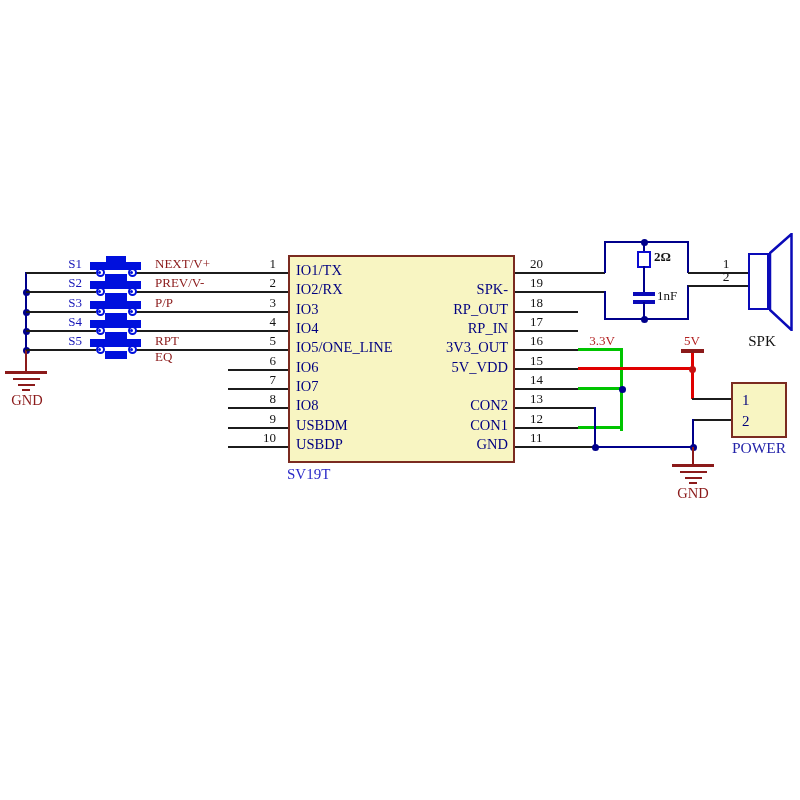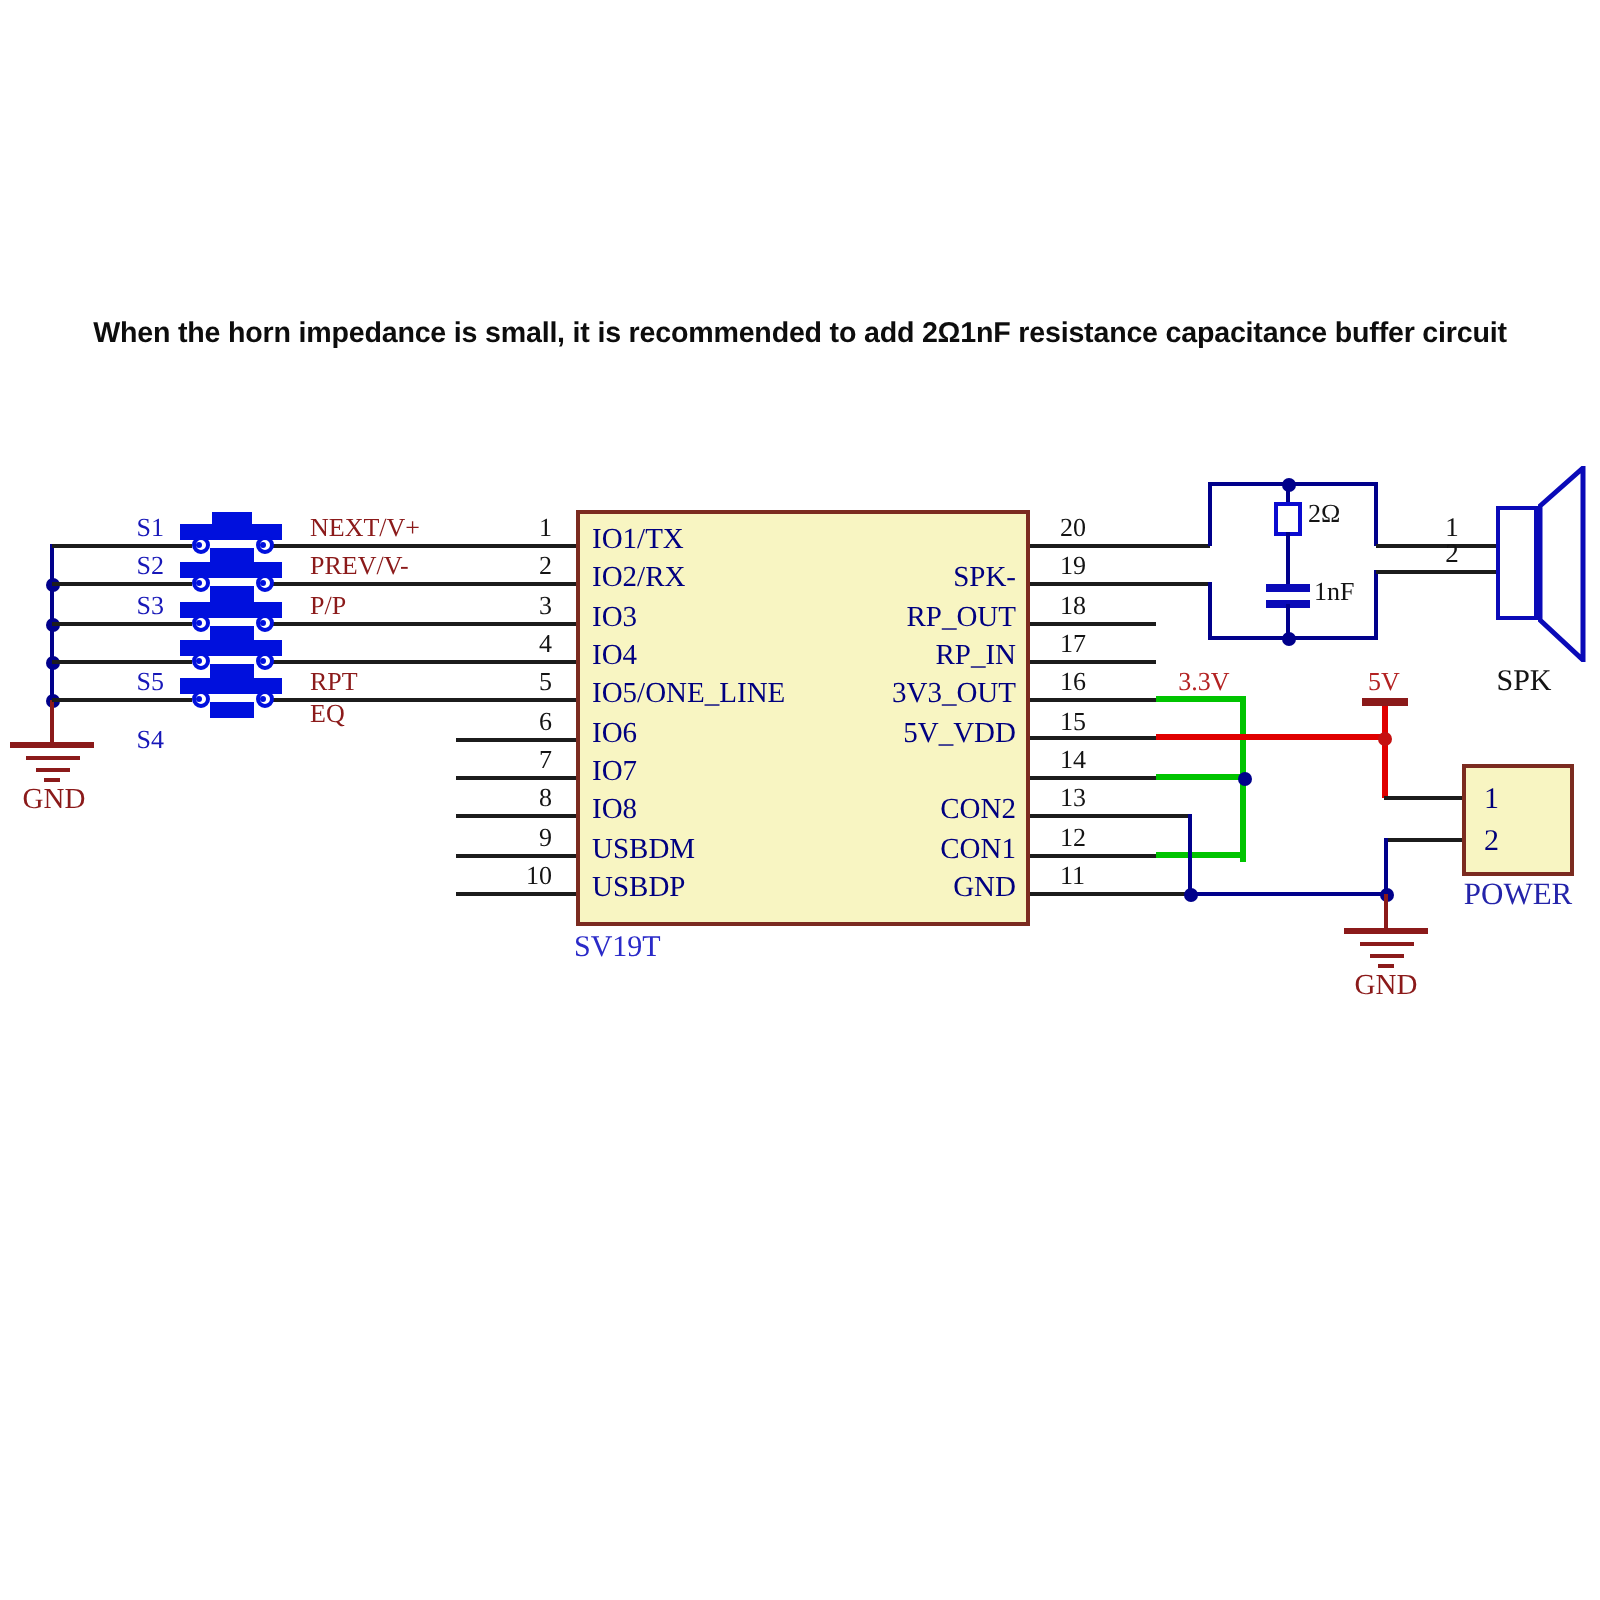--- a/index.html
+++ b/index.html
@@ -35,21 +35,20 @@
   .resistor{position:absolute;left:637px;top:251px;width:14px;height:17px;background:#fff;
             border:2.5px solid #0a0ad0;box-sizing:border-box;}
   .spkbody{position:absolute;left:748px;top:253px;width:21px;height:57px;background:#fff;
            border:2.5px solid #0a0ab8;box-sizing:border-box;}
 </style>
 </head>
 <body>
 
 <div class="canvas">
 
-  <div class="ttl">When the horn impedance is small, it is recommended to add 2Ω1nF resistance capacitance buffer circuit</div>
 
   <div class="w nvy" style="left:25px;top:272px;width:2px;height:79px;"></div>
   <div class="dot" style="left:22.5px;top:288.5px;"></div>
   <div class="dot" style="left:22.5px;top:308.5px;"></div>
   <div class="dot" style="left:22.5px;top:327.5px;"></div>
   <div class="dot" style="left:22.5px;top:346.5px;"></div>
   <div class="w drk" style="left:25px;top:350px;width:2px;height:22px;"></div>
   <div class="w drk" style="left:5px;top:371px;width:42px;height:3px;"></div>
   <div class="w drk" style="left:12.5px;top:377.5px;width:27px;height:2.6px;"></div>
   <div class="w drk" style="left:17.5px;top:383.5px;width:17px;height:2.6px;"></div>
@@ -102,21 +101,21 @@
   <div class="w blk" style="left:136px;top:330px;width:152px;height:2px;"></div>
   <div class="btn" style="left:90px;top:320px;width:51px;height:8px;"></div>
   <div class="btn" style="left:106px;top:314px;width:20px;height:6px;"></div>
   <div class="btn" style="left:105px;top:332px;width:22px;height:8px;"></div>
   <div class="ring" style="left:95.5px;top:326px;">
       <span></span>
     </div>
   <div class="ring" style="left:127.5px;top:326px;">
       <span></span>
     </div>
-  <div class="lbl blue rgt" style="left:40px;top:314px;width:42px;margin-top:48px;">S4</div>
+  <div class="lbl blue rgt" style="left:40px;top:314px;width:42px;">S4</div>
   <div class="lbl dkred" style="left:155px;top:314px;width:110px;margin-top:35px;">EQ</div>
 
   <div class="w blk" style="left:26px;top:349px;width:70px;height:2px;"></div>
   <div class="w blk" style="left:136px;top:349px;width:152px;height:2px;"></div>
   <div class="btn" style="left:90px;top:339px;width:51px;height:8px;"></div>
   <div class="btn" style="left:106px;top:333px;width:20px;height:6px;"></div>
   <div class="btn" style="left:105px;top:351px;width:22px;height:8px;"></div>
   <div class="ring" style="left:95.5px;top:345px;">
       <span></span>
     </div>
@@ -195,21 +194,21 @@
   <div class="w nvy" style="left:687px;top:241px;width:2px;height:32px;"></div>
   <div class="w nvy" style="left:687px;top:285px;width:2px;height:35px;"></div>
   <div class="w nvy" style="left:643px;top:241px;width:2px;height:11px;"></div>
   <div class="resistor"></div>
   <div class="w nvy" style="left:643px;top:266px;width:2px;height:28px;"></div>
   <div class="w" style="left:633px;top:292px;width:22px;height:4px;background:#0a0ab8;"></div>
   <div class="w" style="left:633px;top:299.5px;width:22px;height:4px;background:#0a0ab8;"></div>
   <div class="w nvy" style="left:643px;top:302px;width:2px;height:17px;"></div>
   <div class="dot" style="left:640.5px;top:238.5px;"></div>
   <div class="dot" style="left:640.5px;top:315.5px;"></div>
-  <div class="lbl blk-t" style="left:654px;top:249px;">2Ω</div>
+  <div class="lbl blk-t" style="left:654px;top:249px;font-weight:bold;">2Ω</div>
   <div class="lbl blk-t" style="left:657px;top:288px;">1nF</div>
 
   <div class="w blk" style="left:688px;top:272px;width:60px;height:2px;"></div>
   <div class="w blk" style="left:688px;top:285px;width:60px;height:2px;"></div>
   <div class="spkbody"></div>
   <svg style="position:absolute;left:769px;top:233px;" width="24" height="98">
     <polygon points="1,20 22.5,1 22.5,97 1,77" fill="#ffffff" stroke="#0a0ab8" stroke-width="2.5"></polygon>
   </svg>
   <div class="lbl blk-t ctr" style="left:718px;top:256px;width:16px;font-size:13.5px;">1</div>
   <div class="lbl blk-t ctr" style="left:718px;top:269px;width:16px;font-size:13.5px;">2</div>

